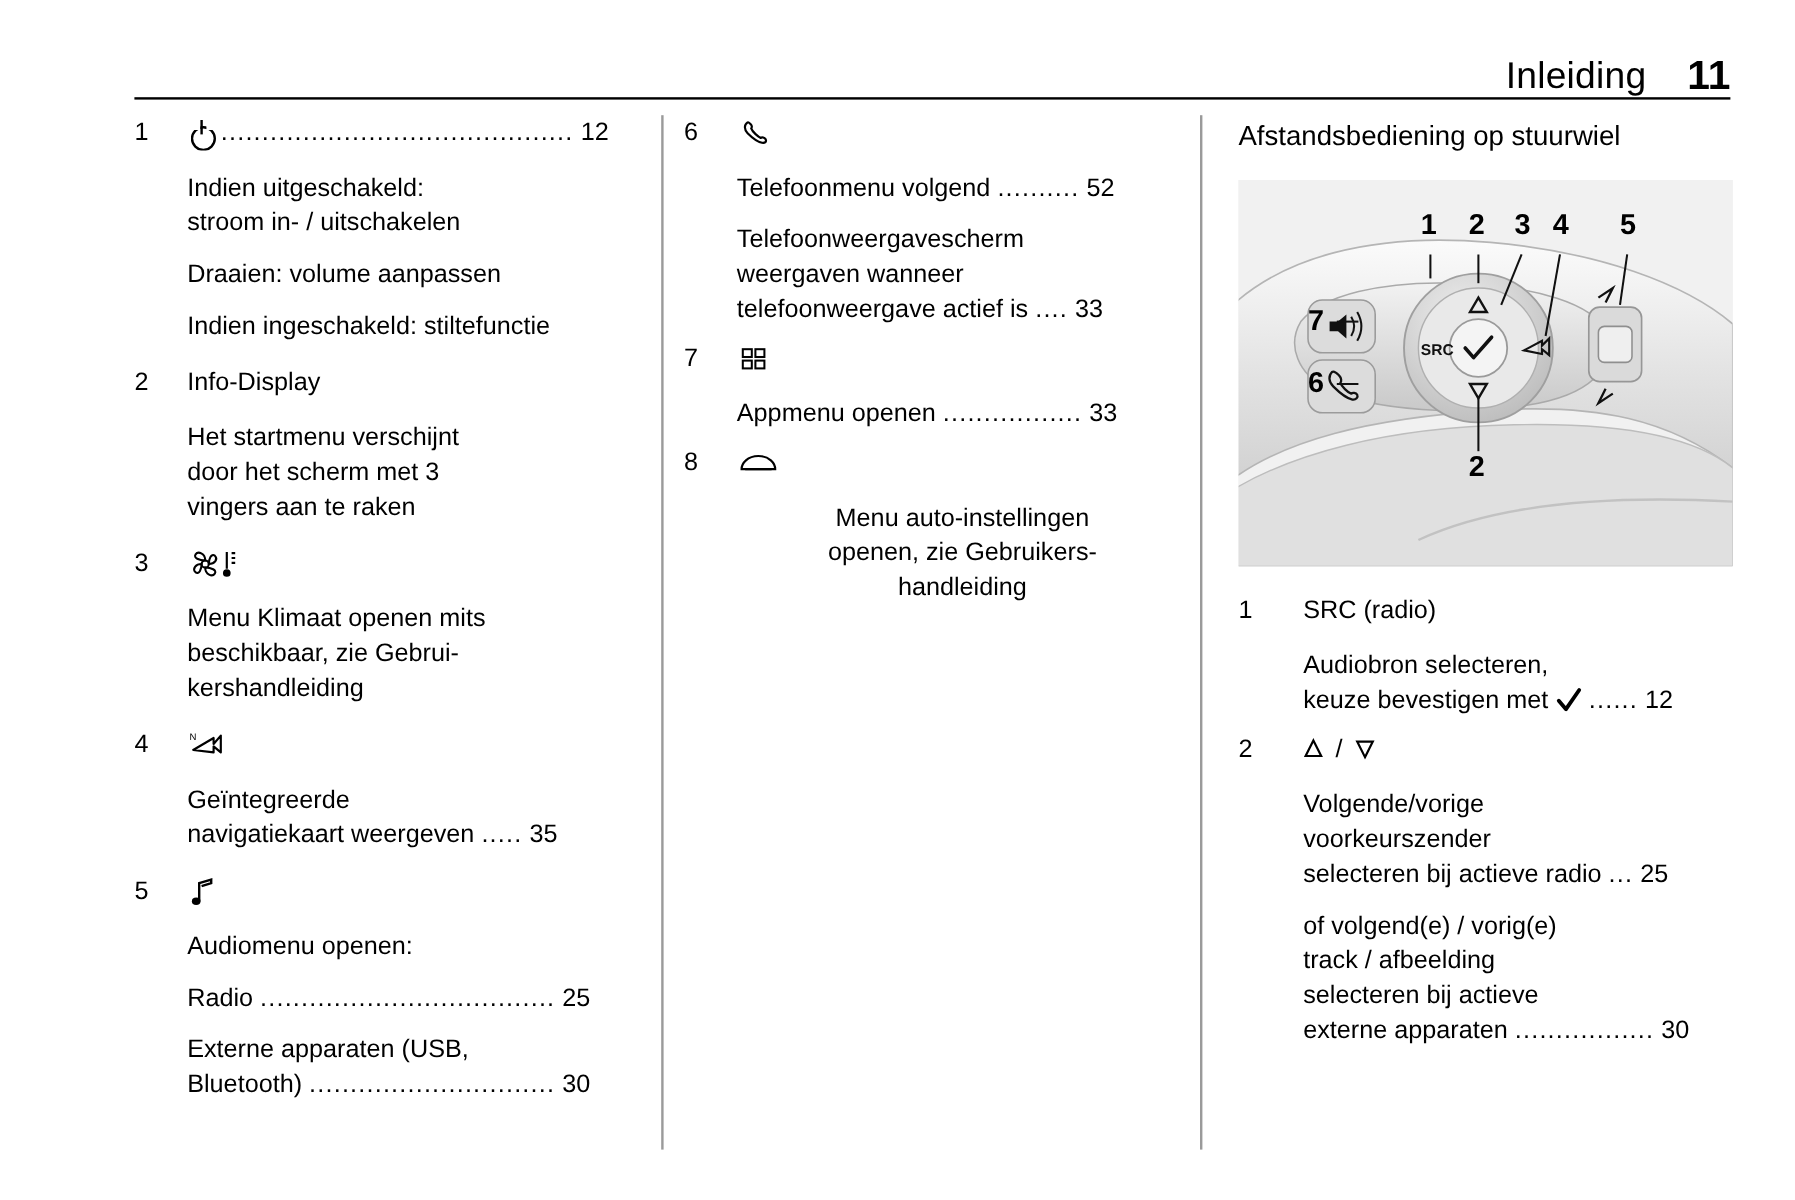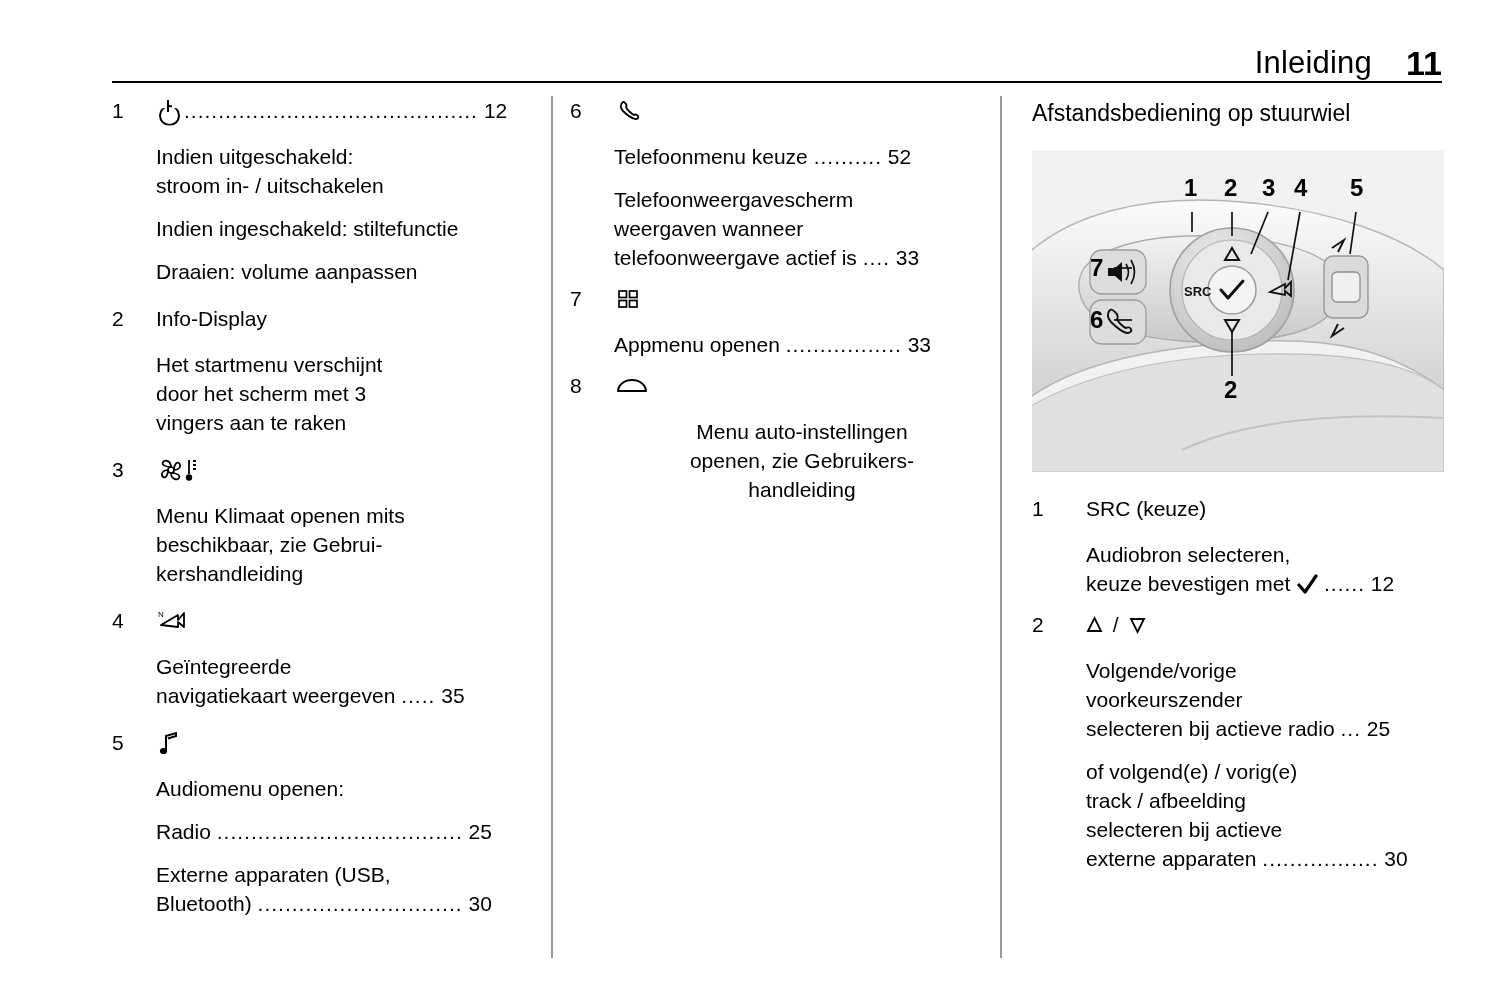--- a/index.html
+++ b/index.html
@@ -220,22 +220,22 @@
       <div class="item-body">
         <div class="glyph-row">
           <span class="ic ic-power"></span>
           <span class="dots">...........................................</span>
           <span>12</span>
         </div>
       </div>
     </div>
     <div class="sub first" style="white-space: pre-line;">Indien uitgeschakeld:
 stroom in- / uitschakelen</div>
+    <div class="sub">Draaien: volume aanpassen</div>
     <div class="sub">Indien ingeschakeld: stiltefunctie</div>
-    <div class="sub">Draaien: volume aanpassen</div>
 
     <div class="gap-m"></div>
 
     <div class="item">
       <div class="item-num">2</div>
       <div class="item-body">Info-Display</div>
     </div>
     <div class="sub first" style="white-space: pre-line;">Het startmenu verschijnt
 door het scherm met 3
 vingers aan te raken</div>
@@ -328,21 +328,21 @@
         <div class="glyph-row">
           <span class="ic ic-phone">
             <svg width="26" height="26" viewBox="0 0 26 26">
               <path d="M7 4 C4 6, 4 10, 7 13 C10 16, 15 20, 19 21 C21.5 21.5, 23 20, 22 18 C21 16.5, 19 16, 18 17 C16 16, 11 12, 10 9 C11 8, 10.5 6, 9 5 C8.4 4.3, 7.6 3.7, 7 4 Z" fill="none" stroke="#000" stroke-width="1.8" stroke-linejoin="round"></path>
             </svg>
           </span>
         </div>
       </div>
     </div>
     <div class="sub first">
-      <span>Telefoonmenu keuze</span>
+      <span>Telefoonmenu volgend</span>
       <span class="dots">..........</span>
       <span>52</span>
     </div>
     <div class="sub">
       <span style="white-space: pre-line;">Telefoonweergavescherm
 weergaven wanneer
 telefoonweergave actief is</span>
       <span class="dots">....</span>
       <span>33</span>
     </div>
@@ -476,21 +476,21 @@
       <div class="fig-num" style="left:58px; top:106px;">7</div>
       <div class="fig-num" style="left:58px; top:158px;">6</div>
       <div class="fig-num" style="left:192px; top:228px;">2</div>
     </div>
 
     <div class="c3-list">
 
       <div class="item">
         <div class="item-num">1</div>
         <div class="item-body">
-          <span style="font-weight:normal;">SRC</span><span> (keuze)</span>
+          <span style="font-weight:normal;">SRC</span><span> (radio)</span>
         </div>
       </div>
       <div class="sub first">
         <span style="white-space: pre-line;">Audiobron selecteren,
 keuze bevestigen met</span>
         <span class="ic-check">
           <svg width="22" height="20" viewBox="0 0 22 20">
             <path d="M3 11 L9 18 L20 2" fill="none" stroke="#000" stroke-width="3.2" stroke-linecap="round" stroke-linejoin="round"></path>
           </svg>
         </span>

